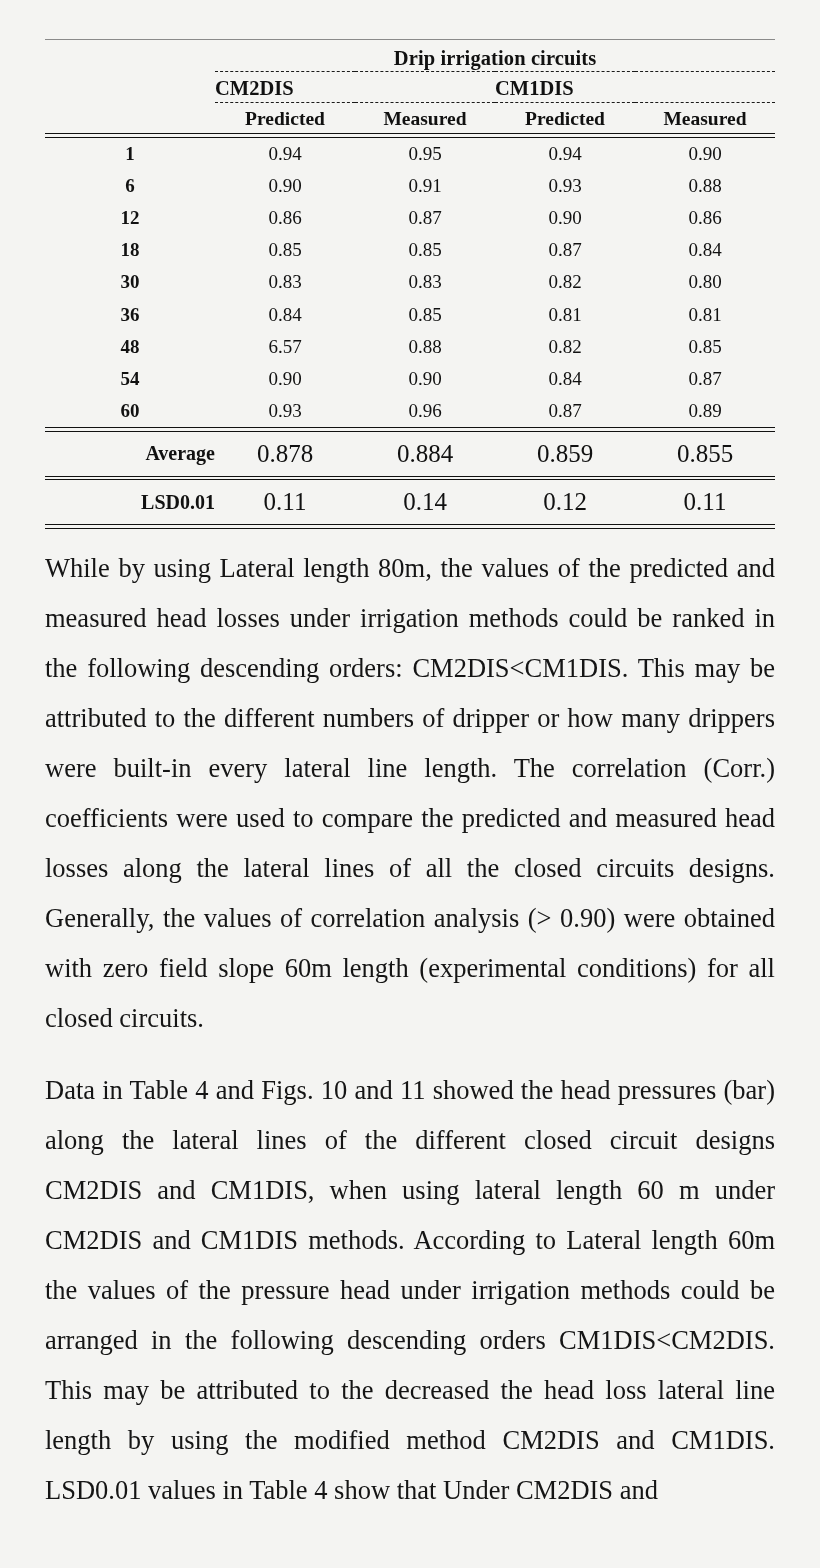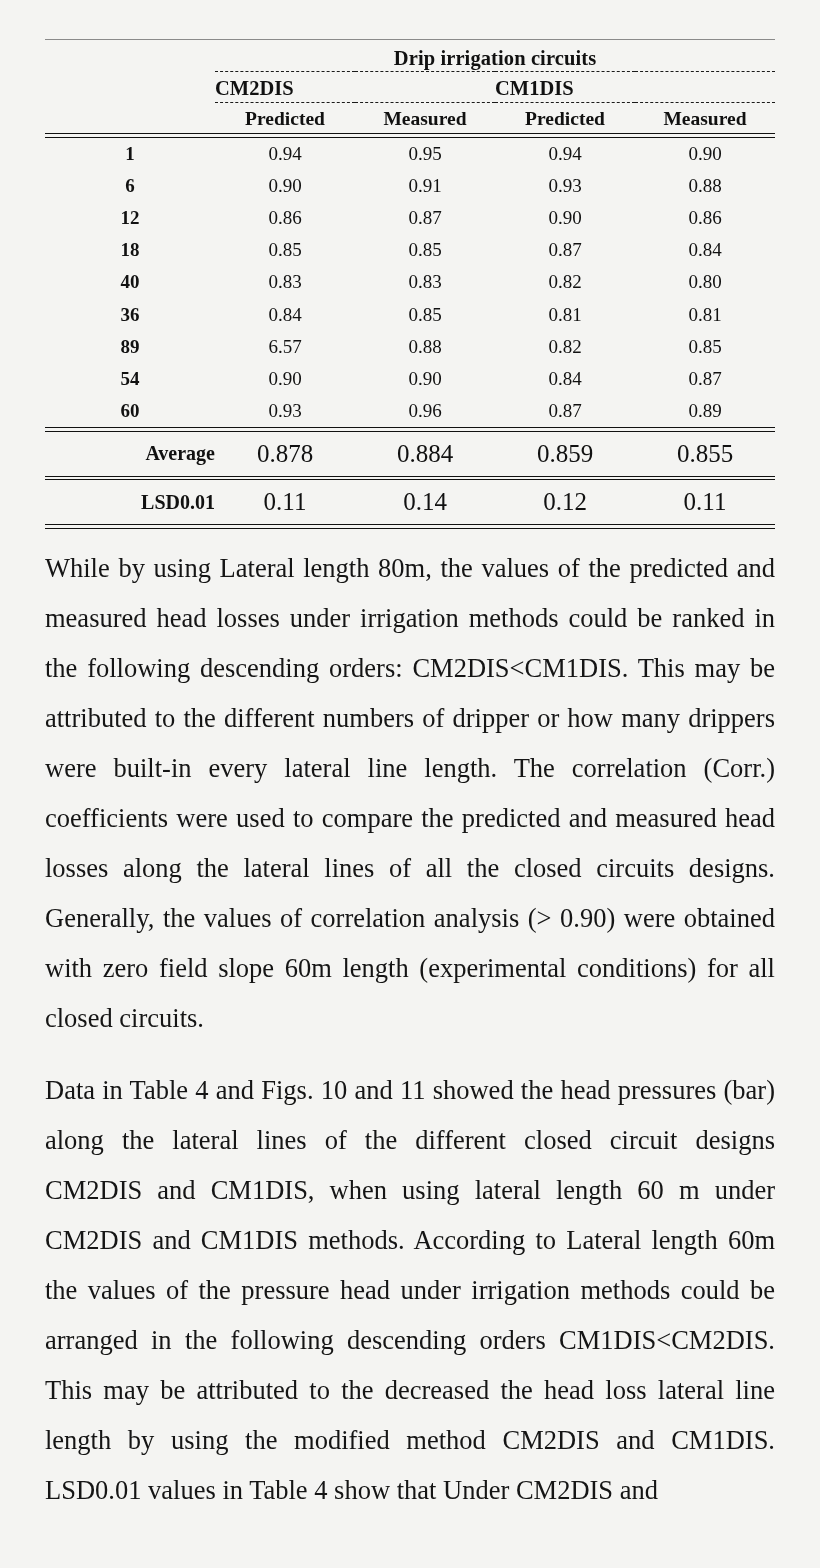--- a/index.html
+++ b/index.html
@@ -208,35 +208,35 @@
           <td class="val">0.86</td>
         </tr>
         <tr>
           <td class="rowlabel">18</td>
           <td class="val">0.85</td>
           <td class="val">0.85</td>
           <td class="val">0.87</td>
           <td class="val">0.84</td>
         </tr>
         <tr>
-          <td class="rowlabel">40</td>
+          <td class="rowlabel">30</td>
           <td class="val">0.83</td>
           <td class="val">0.83</td>
           <td class="val">0.82</td>
           <td class="val">0.80</td>
         </tr>
         <tr>
           <td class="rowlabel">36</td>
           <td class="val">0.84</td>
           <td class="val">0.85</td>
           <td class="val">0.81</td>
           <td class="val">0.81</td>
         </tr>
         <tr>
-          <td class="rowlabel">89</td>
+          <td class="rowlabel">48</td>
           <td class="val">6.57</td>
           <td class="val">0.88</td>
           <td class="val">0.82</td>
           <td class="val">0.85</td>
         </tr>
         <tr>
           <td class="rowlabel">54</td>
           <td class="val">0.90</td>
           <td class="val">0.90</td>
           <td class="val">0.84</td>

